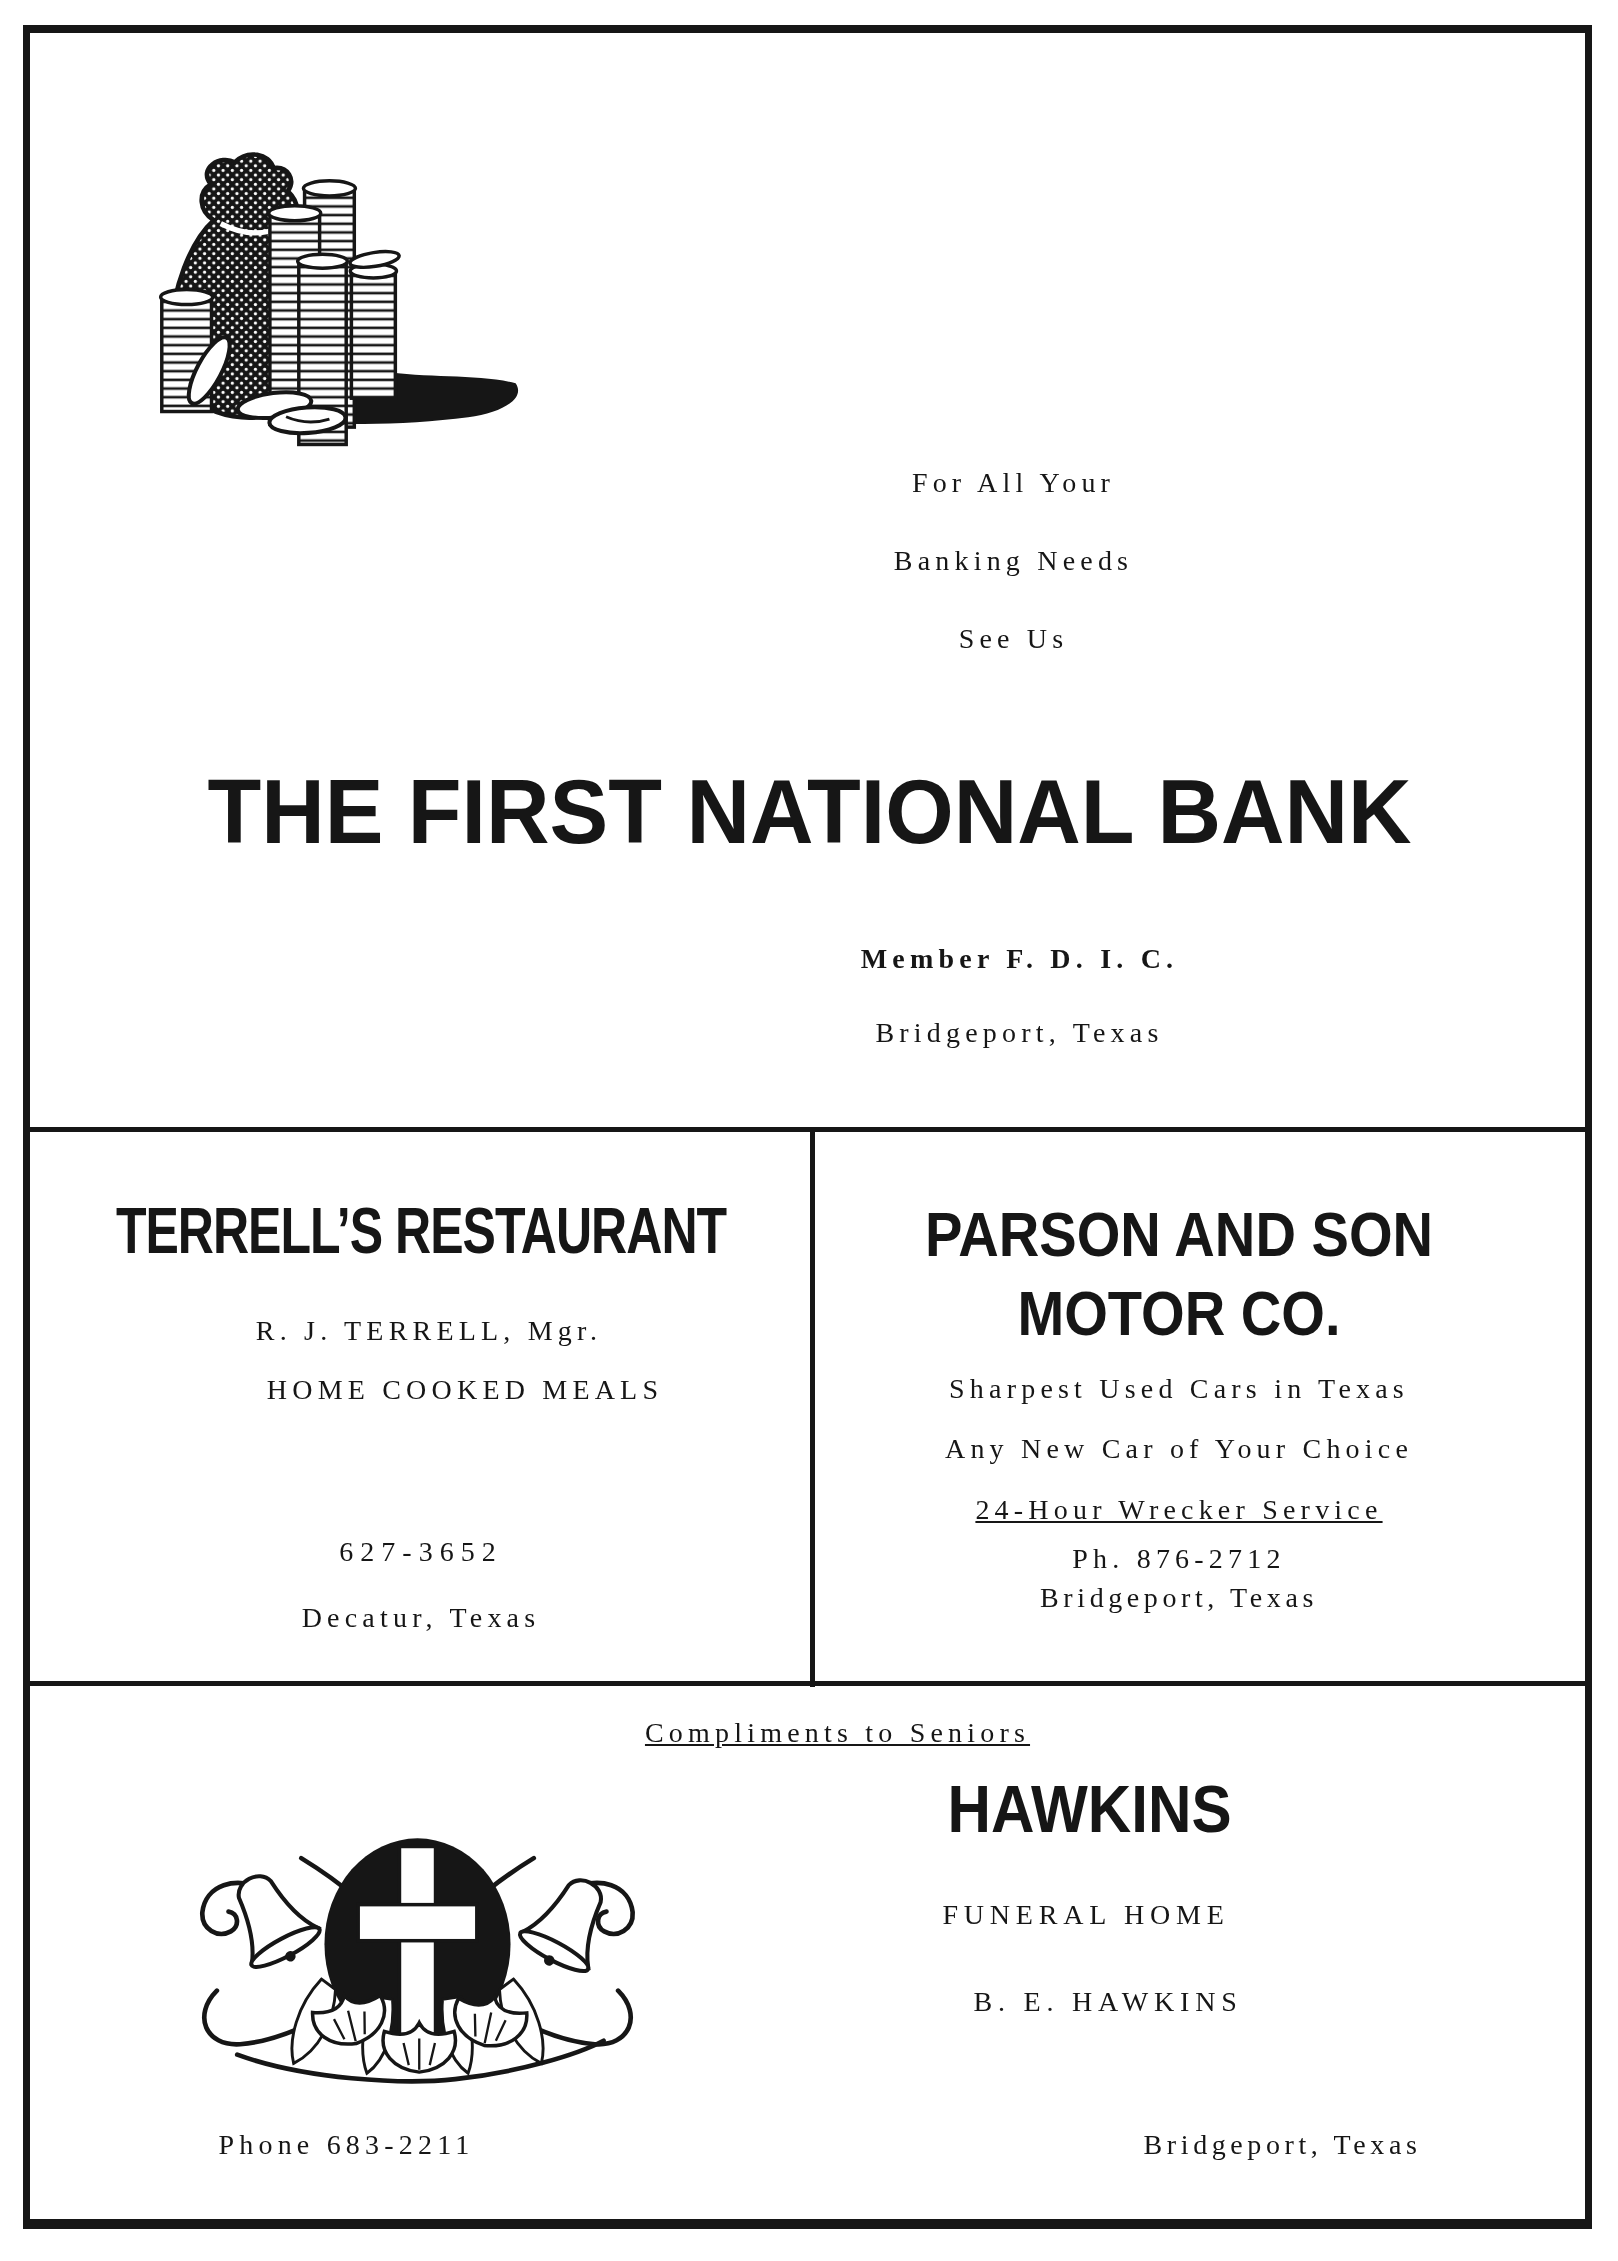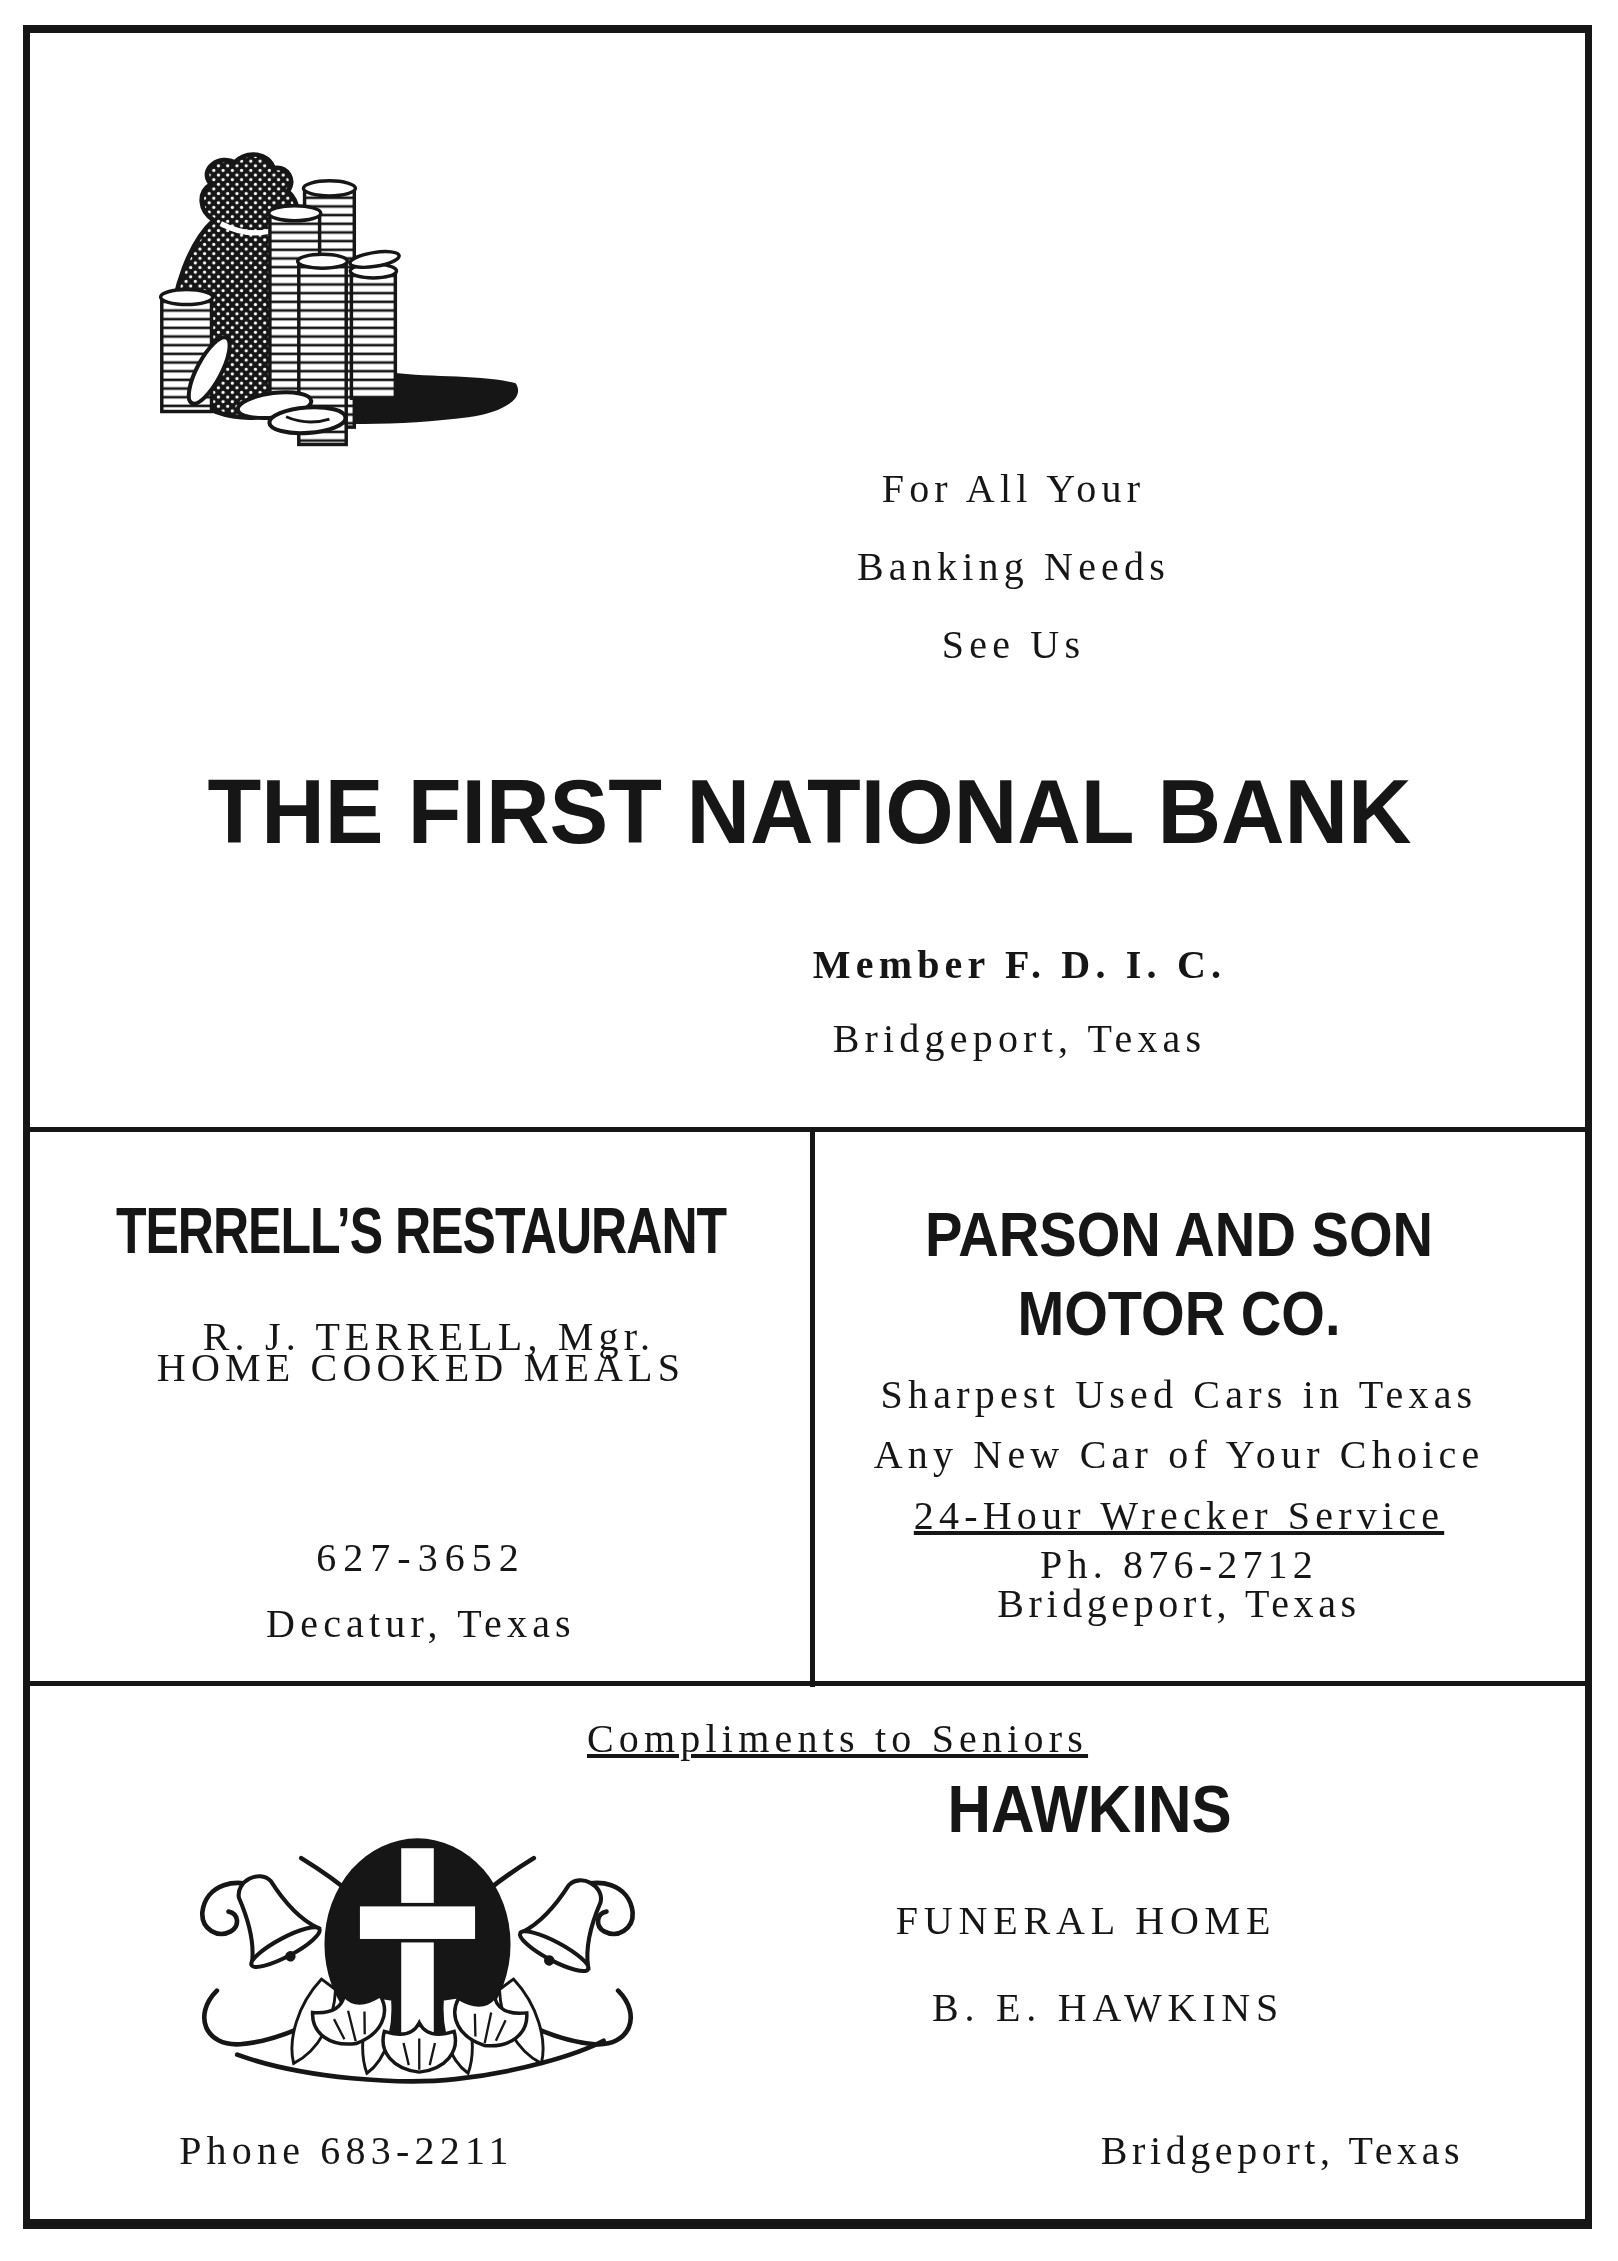--- a/index.html
+++ b/index.html
@@ -13,21 +13,21 @@
     border-top-width:8px;border-bottom-width:10.4px;
   }
   .rule{position:absolute;background:#161616;}
   .rule-h1{left:23px;top:1127px;width:1569px;height:5.2px;}
   .rule-v{left:810px;top:1127px;width:5.2px;height:560px;}
   .rule-h2{left:23px;top:1681px;width:1569px;height:5.2px;}
   .line{
     position:absolute;line-height:1;white-space:nowrap;text-align:center;
     color:#161616;
   }
-  .serif{font-family:"Liberation Serif",serif;font-size:40px;letter-spacing:5.2px;}
+  .serif{font-family:"Liberation Serif",serif;font-size:28px;letter-spacing:5.2px;}
   .headline{
     font-family:"Liberation Sans",sans-serif;font-weight:700;
     letter-spacing:0px;
   }
   .svgart{position:absolute;}
 </style>
 </head>
 <body>
 
 <div class="page">
@@ -101,21 +101,21 @@
   <div class="line serif" style="left:664px;top:547px;width:699px;">Banking Needs</div>
   <div class="line serif" style="left:664px;top:625px;width:699px;">See Us</div>
 
   <div class="line headline" style="left:0px;top:768px;width:1619px;font-size:88px;transform:scaleY(1.04);">THE FIRST NATIONAL BANK</div>
 
   <div class="line serif" style="left:670px;top:945px;width:699px;font-weight:bold;">Member F. D. I. C.</div>
   <div class="line serif" style="left:670px;top:1019px;width:699px;">Bridgeport, Texas</div>
 
   <div class="line headline" style="left:31px;top:1201px;width:780px;font-size:61px;letter-spacing:-1.2px;transform:scale(0.82,1.05);">TERRELL’S RESTAURANT</div>
   <div class="line serif" style="left:31px;top:1317px;width:780px;padding-left:8px;">R. J. TERRELL, Mgr.</div>
-  <div class="line serif" style="left:31px;top:1348px;width:780px;">HOME COOKED MEALS</div>
+  <div class="line serif" style="left:31px;top:1376px;width:780px;padding-left:44px;">HOME COOKED MEALS</div>
   <div class="line serif" style="left:31px;top:1538px;width:780px;letter-spacing:7px;">627-3652</div>
   <div class="line serif" style="left:31px;top:1604px;width:780px;">Decatur, Texas</div>
 
   <div class="line headline" style="left:815px;top:1204px;width:728px;font-size:61px;transform:scale(0.92,1.04);">PARSON AND SON</div>
   <div class="line headline" style="left:815px;top:1283px;width:728px;font-size:61px;transform:scale(0.92,1.04);">MOTOR CO.</div>
   <div class="line serif" style="left:815px;top:1435px;width:728px;">Any New Car of Your Choice</div>
   <div class="line serif" style="left:815px;top:1375px;width:728px;">Sharpest Used Cars in Texas</div>
   <div class="line serif" style="left:815px;top:1496px;width:728px;text-decoration:underline;">24-Hour Wrecker Service</div>
   <div class="line serif" style="left:815px;top:1545px;width:728px;">Ph. 876-2712</div>
   <div class="line serif" style="left:815px;top:1584px;width:728px;letter-spacing:4.6px;">Bridgeport, Texas</div>

